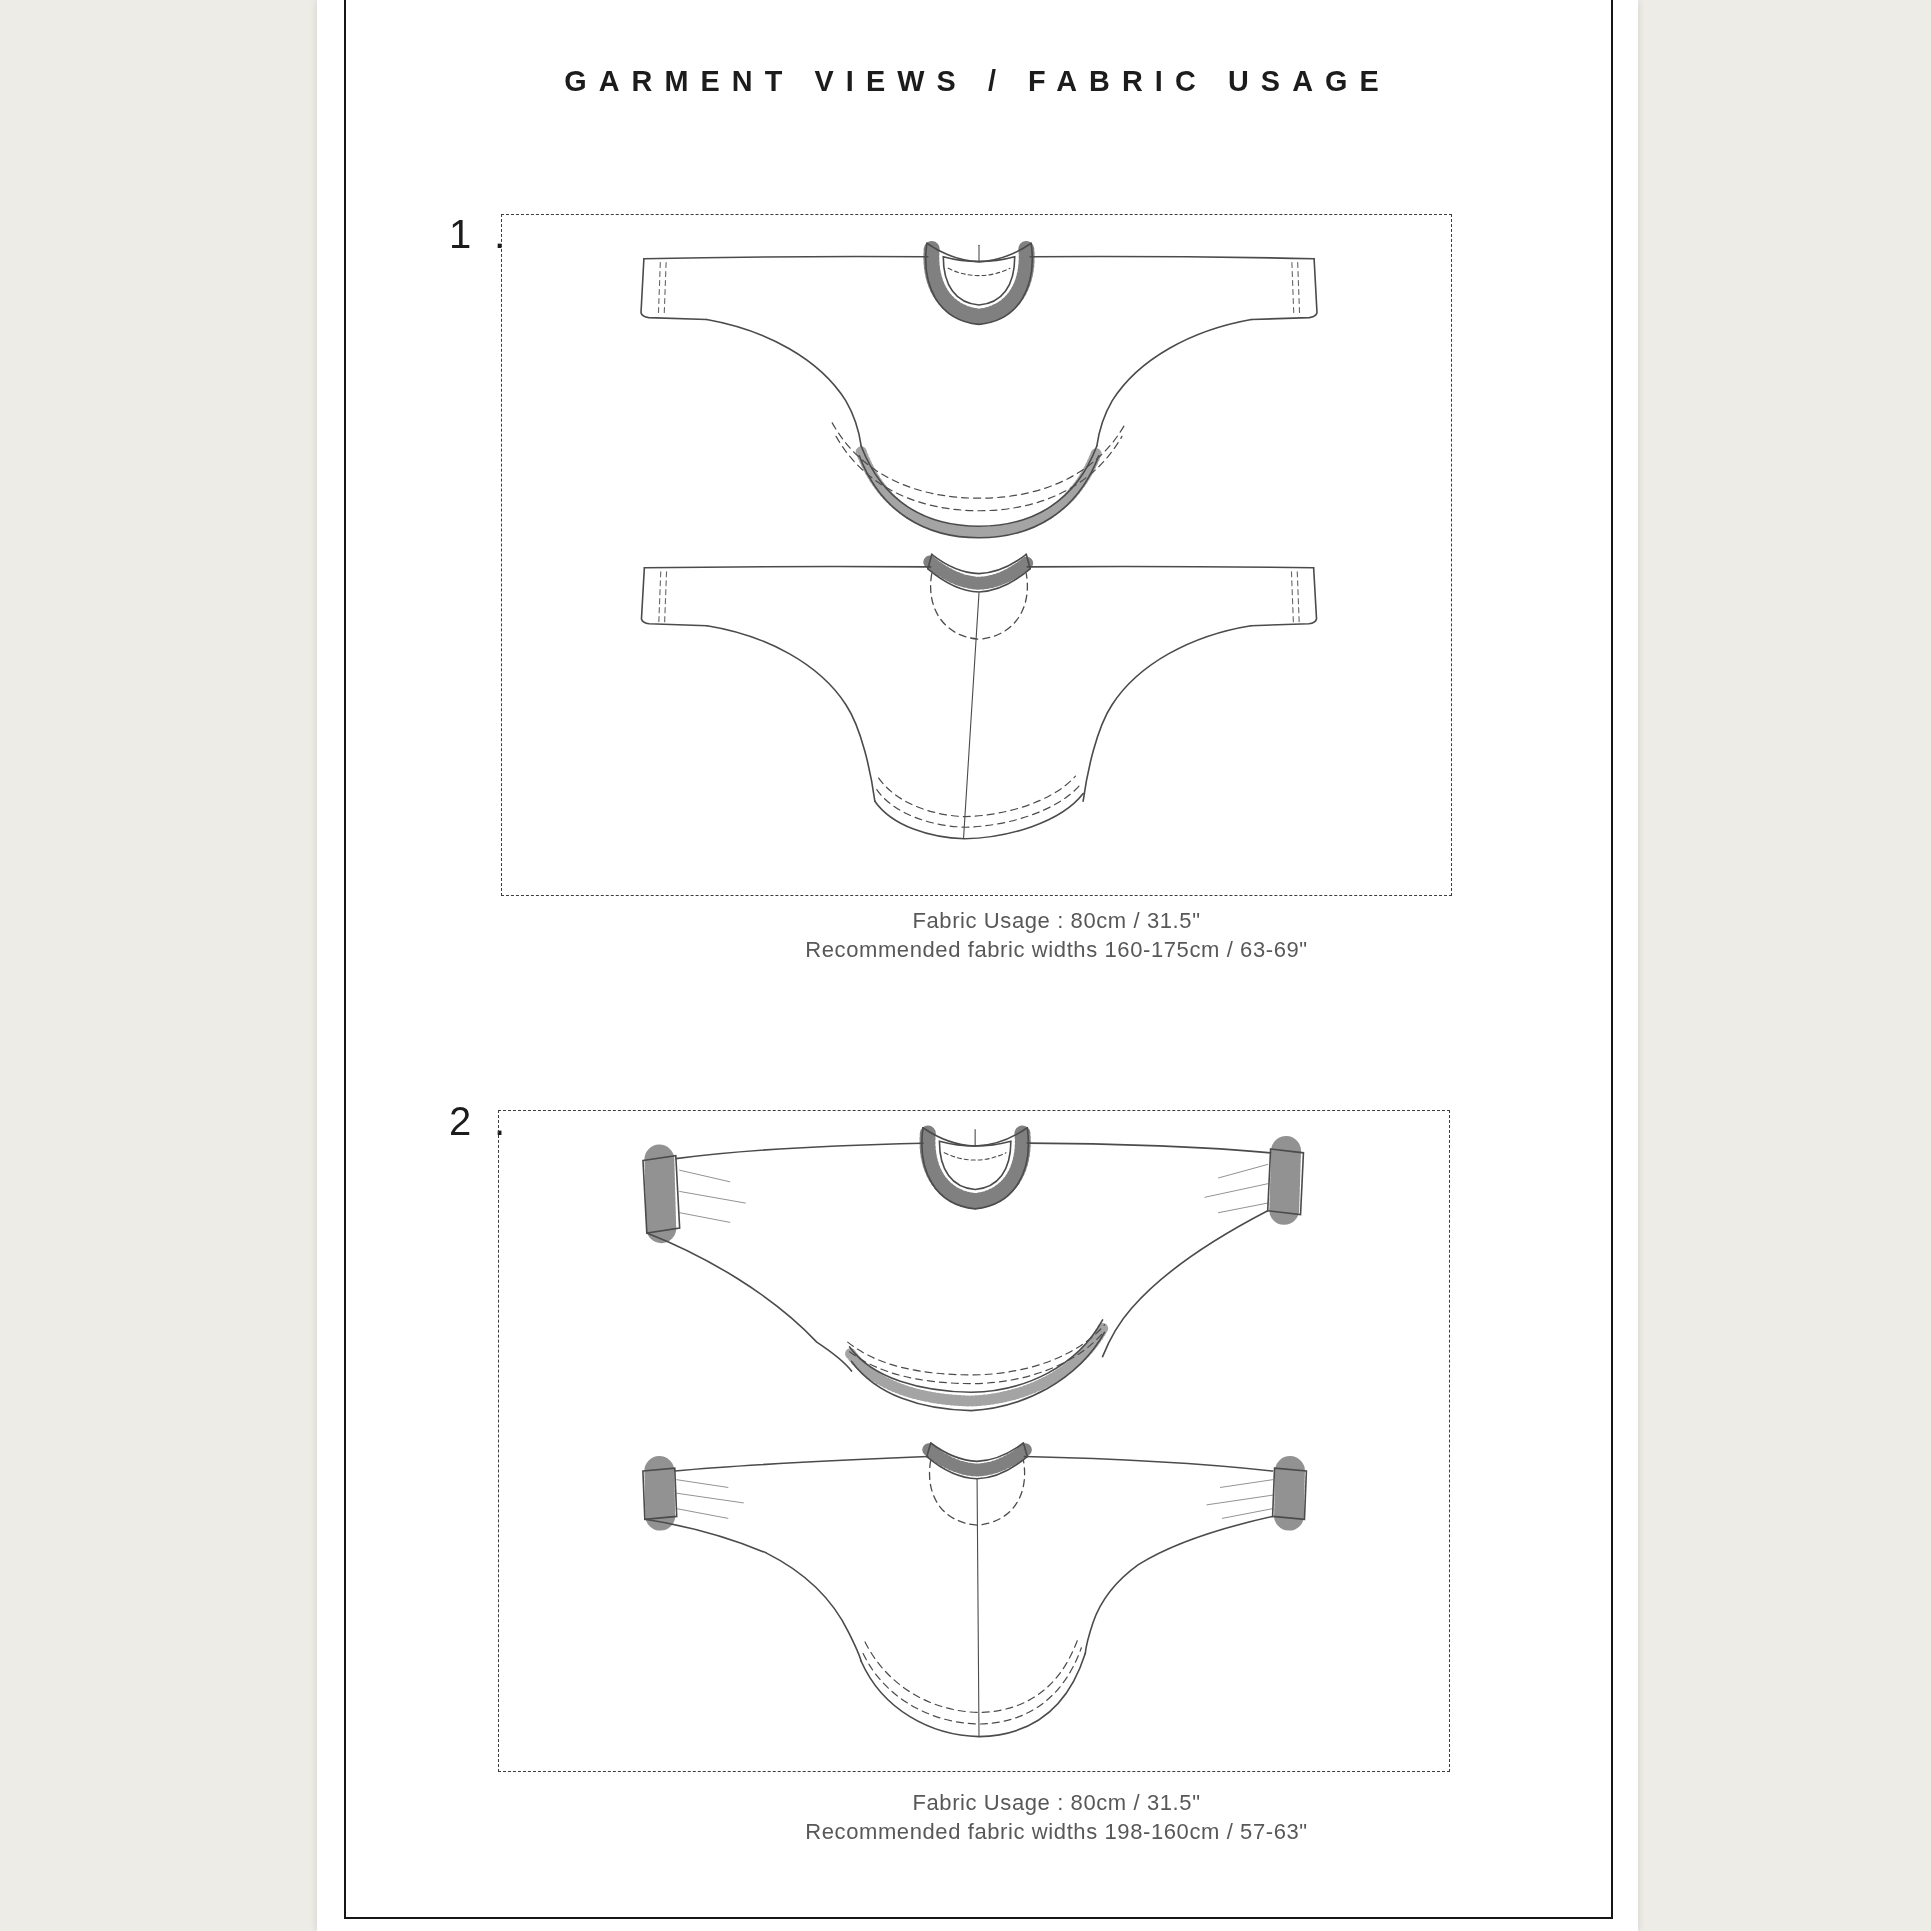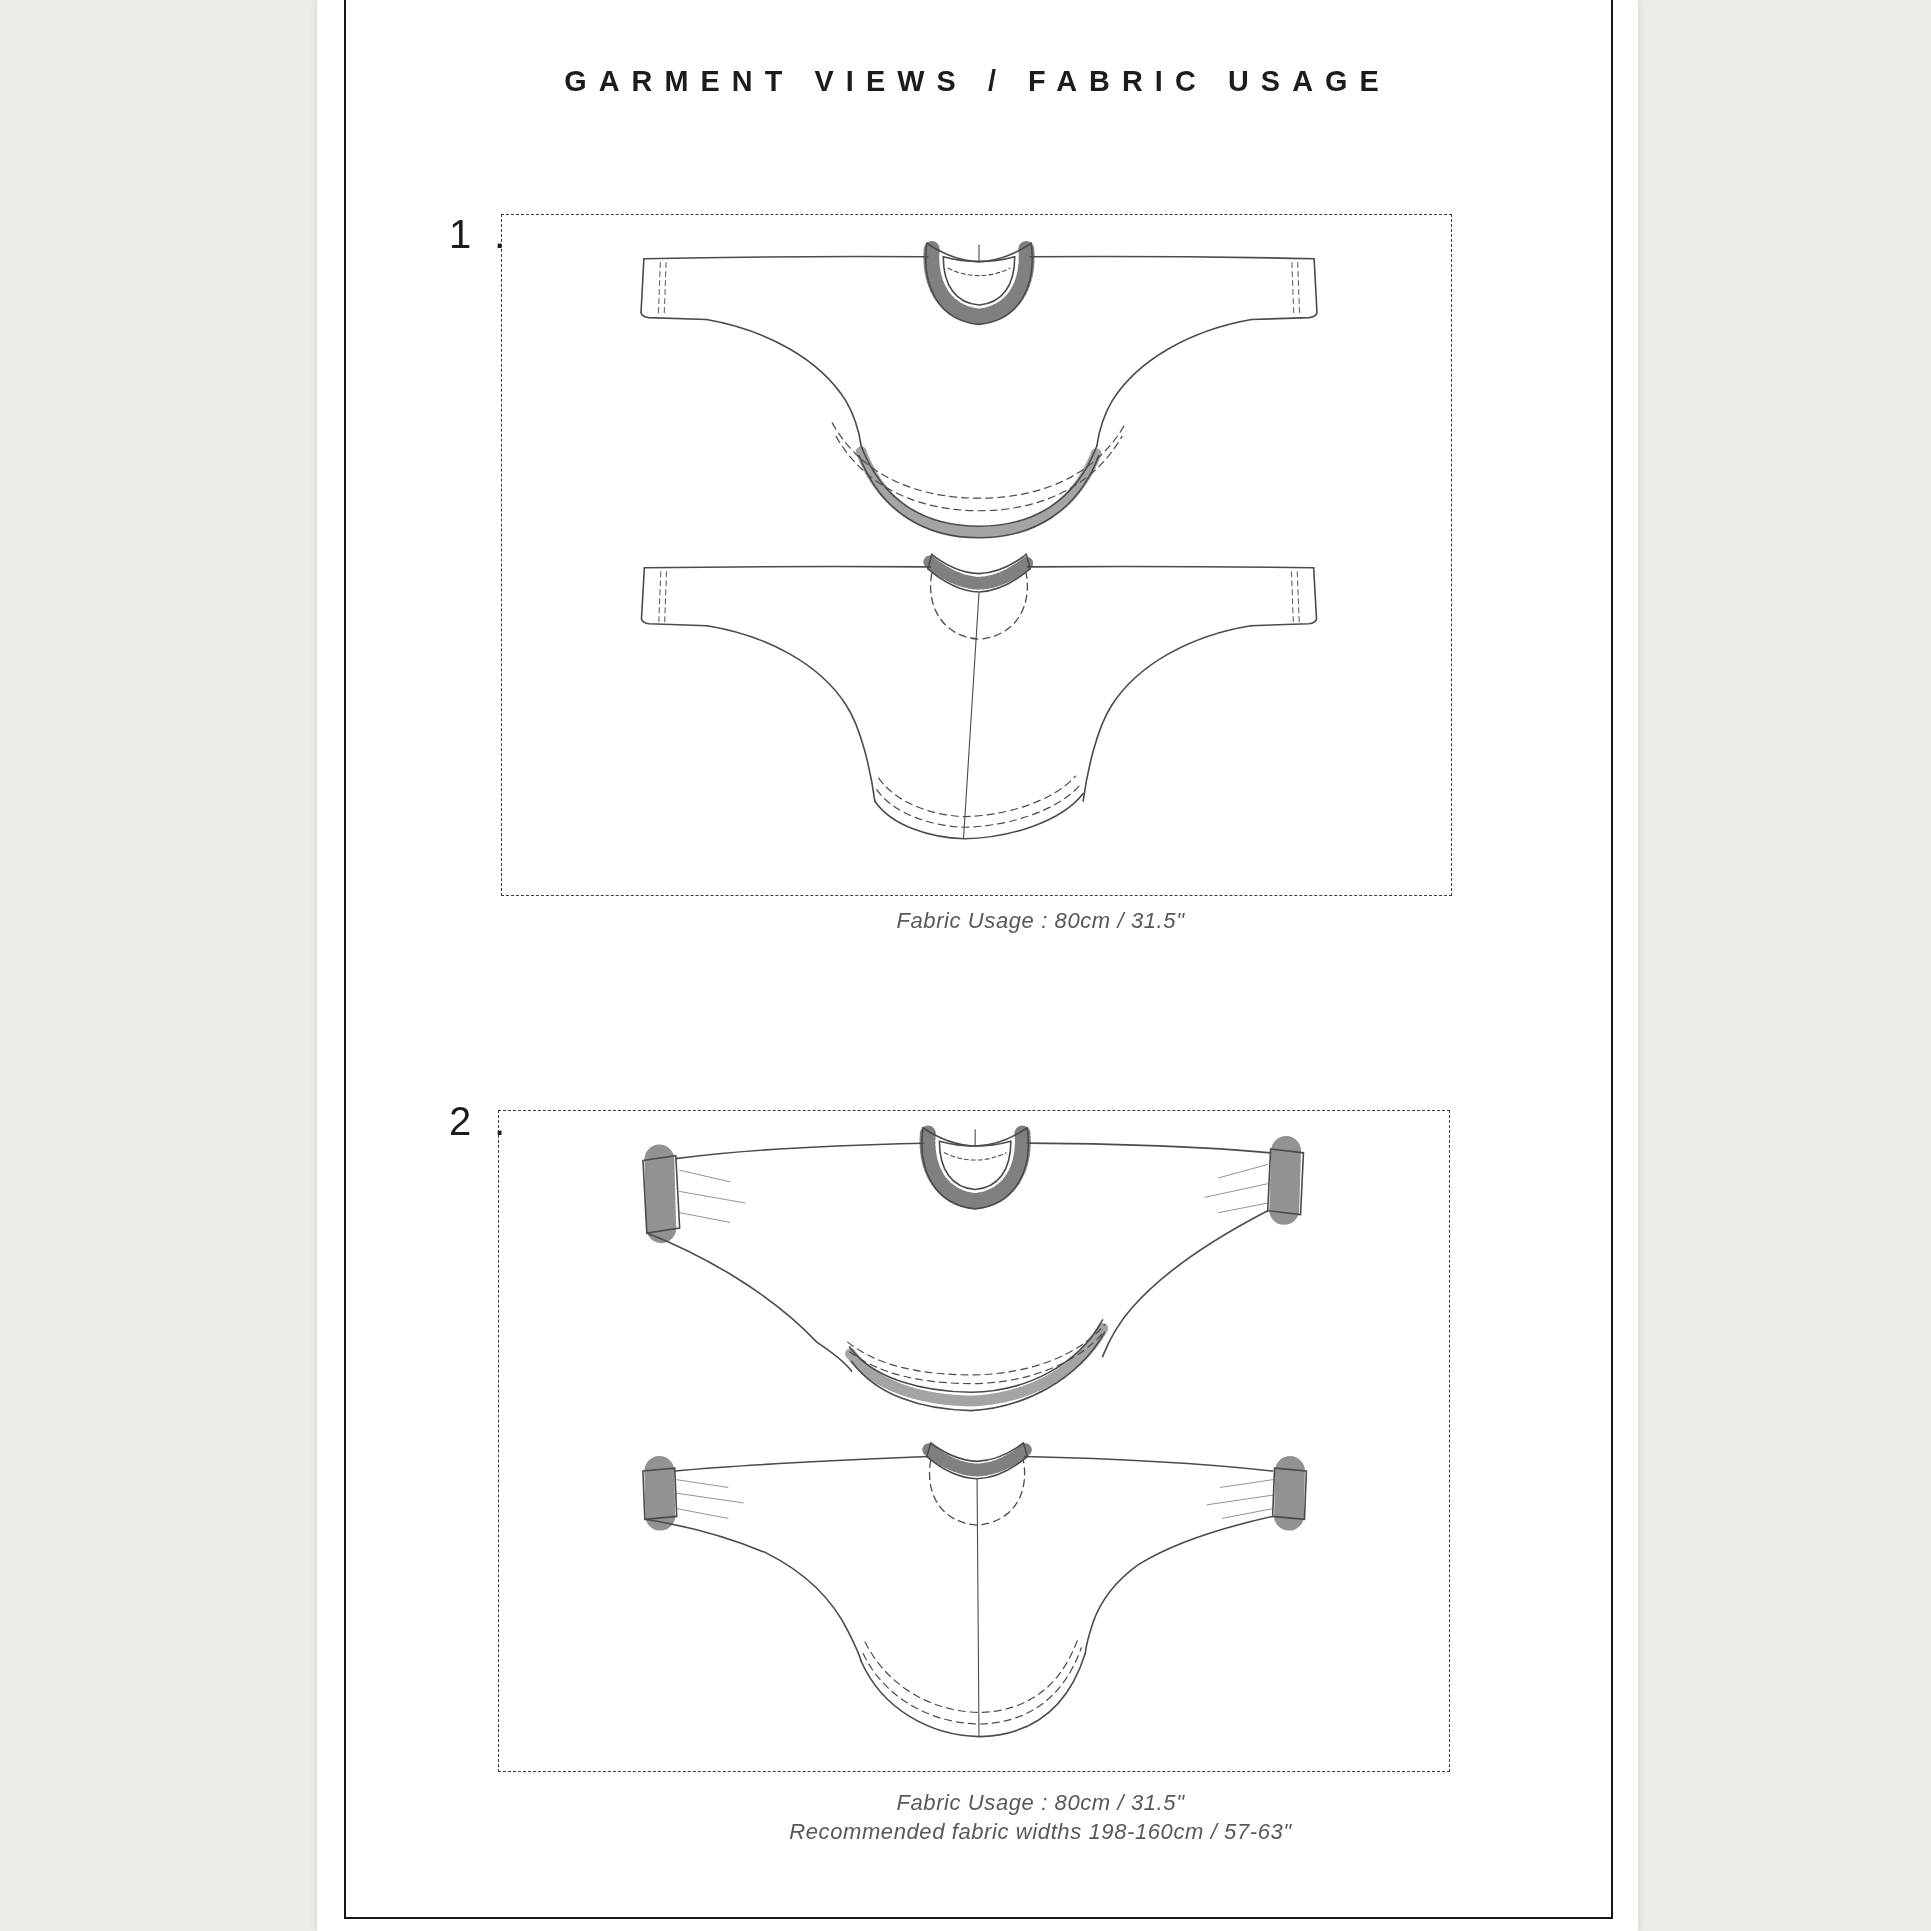--- a/index.html
+++ b/index.html
@@ -3,21 +3,21 @@
 <meta charset="utf-8">
 <style>
   html,body{margin:0;padding:0;}
   body{width:1931px;height:1931px;background:#edece7;font-family:"Liberation Sans",sans-serif;overflow:hidden;}
   #canvas{position:absolute;top:0;left:0;width:1931px;height:1931px;margin-left:13px;}
   .paper{position:absolute;left:304px;top:0;width:1321px;height:1931px;background:#ffffff;box-shadow:0 0 7.7px rgba(0,0,0,.12);}
   .frame{position:absolute;left:331px;top:0;width:1269px;height:1919px;border-left:2.9px solid #161616;border-right:2.9px solid #161616;border-bottom:2.9px solid #161616;box-sizing:border-box;}
   .title{position:absolute;left:304px;top:64px;width:1321px;text-align:center;font-size:30px;letter-spacing:12.6px;color:#1c1c1c;font-weight:bold;transform:scaleX(.96);}
   .section-number{position:absolute;font-size:40px;color:#1c1c1c;letter-spacing:5.8px;line-height:1;}
   .dashed-box{position:absolute;border:1.9px dashed #3d3d3d;box-sizing:border-box;background:transparent;}
-  .caption{position:absolute;left:304px;width:1447px;text-align:center;color:#585858;font-size:22px;line-height:29px;letter-spacing:0.6px;font-style:italic;}
+  .caption{position:absolute;left:320px;width:1447px;text-align:center;color:#585858;font-size:22px;line-height:29px;letter-spacing:0.6px;}
   .sketch{position:absolute;}
   .sketch path, .sketch line{vector-effect:non-scaling-stroke;}
 </style>
 </head>
 <body>
 
 <div id="canvas">
   <div class="paper"></div>
   <div class="frame"></div>
 
@@ -100,20 +100,21 @@
         <path d="M 947,589 L 951,574"></path>
           <path d="M 1053,589 L 1049,574"></path>
       </g>
       <path d="M 951,594 C 945,628 962,659 1000,662 C 1038,659 1055,628 1049,594" stroke-width="1.3" stroke-dasharray="7 5"></path>
       <path d="M 1000,614 L 984,868" stroke-width="1.1"></path>
     </g>
   </svg>
 
   <div class="caption" style="top:906px;">
     <div>Fabric Usage : 80cm / 31.5"</div>
+    <div>Recommended fabric widths 160-175cm / 63-69"</div>
   </div>
 
   <div class="section-number" style="left:436px;top:1101px;">2 .</div>
   <div class="dashed-box" style="left:485px;top:1110px;width:952px;height:662px;"></div>
 
   <svg class="sketch" style="left:599px;top:1120px;" width="734" height="309" viewBox="620 1160 760 320">
     <g fill="none" stroke="#4b4b4b" stroke-width="1.6" stroke-linecap="round">
       <g>
         <path d="M 686,1200 C 760,1190 850,1186 942,1184"></path>
         <path d="M 1050,1184 C 1140,1184 1240,1188 1302,1194"></path>

